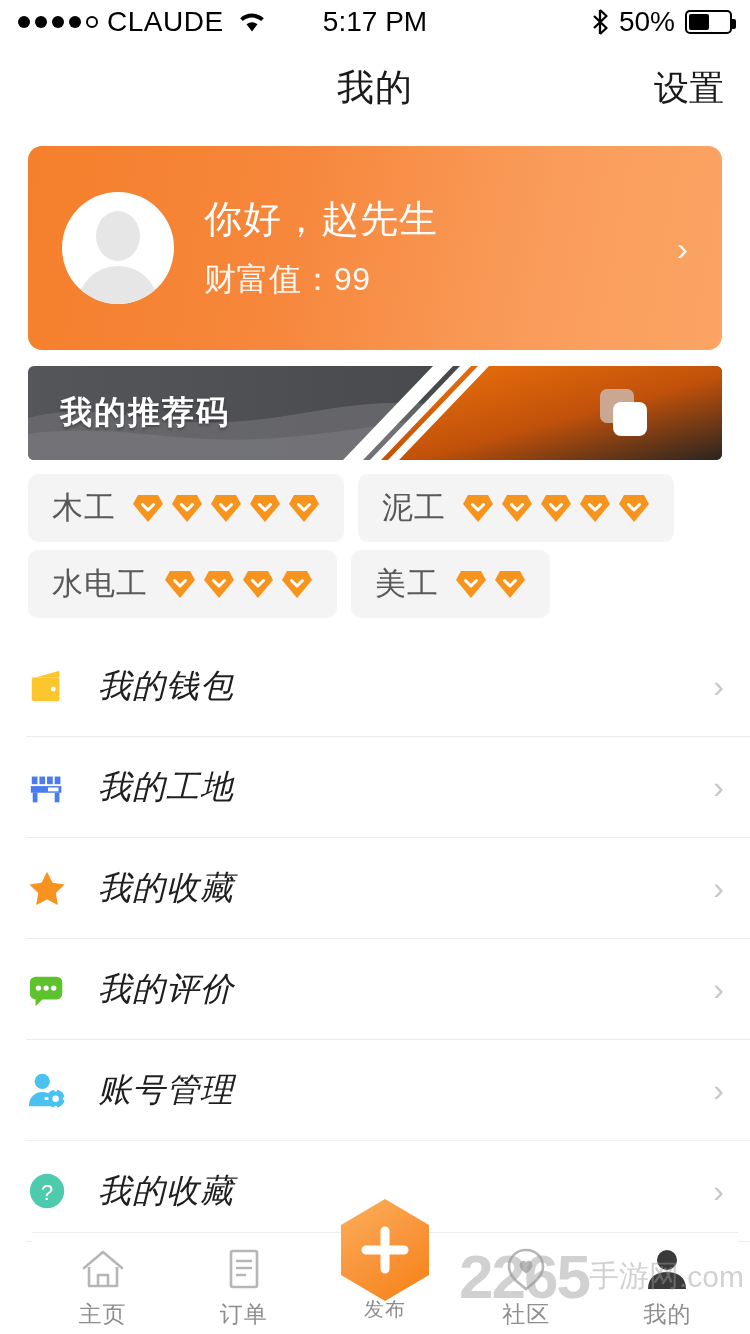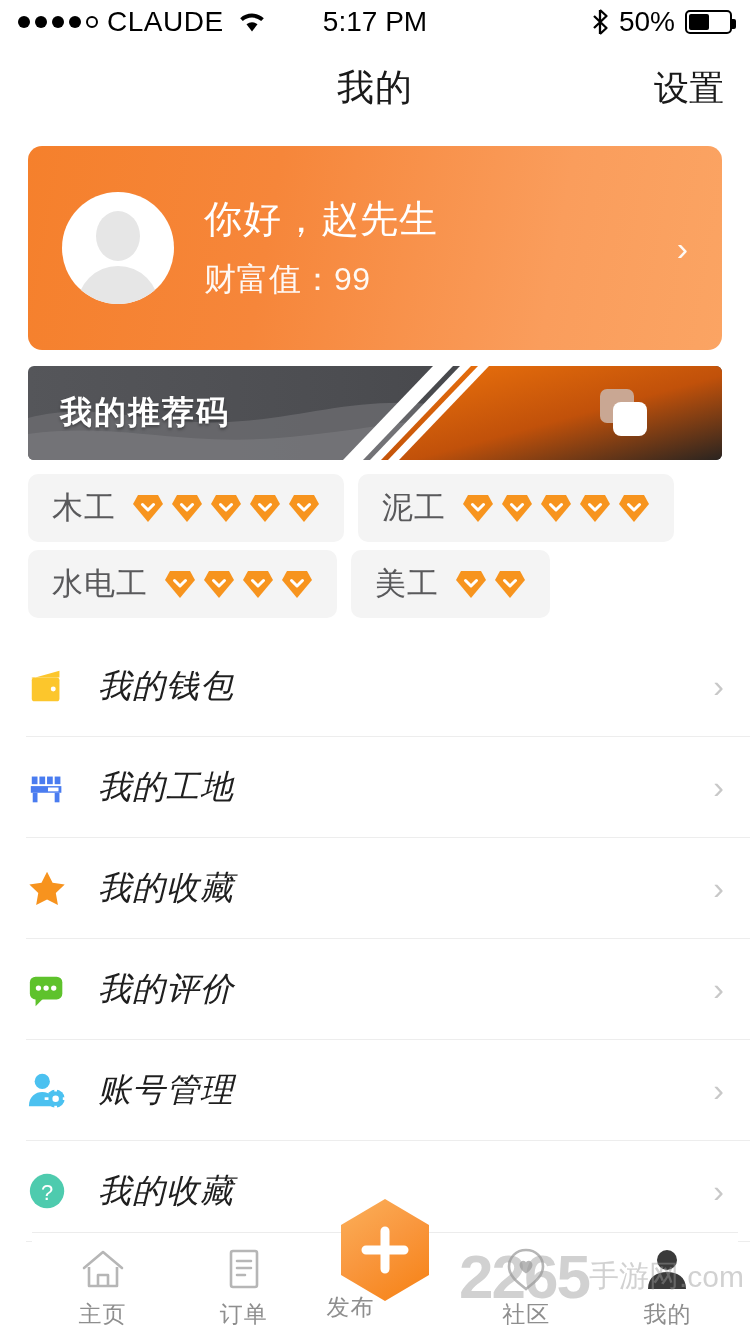--- a/index.html
+++ b/index.html
@@ -159,22 +159,22 @@
   }
   .tab-ico{ width:46px; height:46px; display:flex; align-items:center; justify-content:center; }
   .tab-label{ font-size:23px; color:#8e8e8e; letter-spacing:1px; }
   .tab.active .tab-label{ color:#8e8e8e; }
   .tab.center{ justify-content:flex-start; }
   .hexbtn{
     position:absolute; left:50%; top:-36px; transform:translateX(-50%);
     width:96px; height:106px;
   }
   .hexlabel{
-    position:absolute; left:12px; right:0; bottom:12px; text-align:left;
-    font-size:23px; color:#8e8e8e; letter-spacing:1px;
+    position:absolute; left:0; right:0; bottom:12px; text-align:center;
+    font-size:20px; color:#8e8e8e; letter-spacing:1px;
   }
 
   
   .watermark{
     position:absolute; right:6px; bottom:22px;
     z-index:11; pointer-events:none;
     display:flex; align-items:center;
     opacity:.45;
   }
   .wm-num{ font-size:62px; font-weight:700; color:#9a9a9a; letter-spacing:-2px; }

